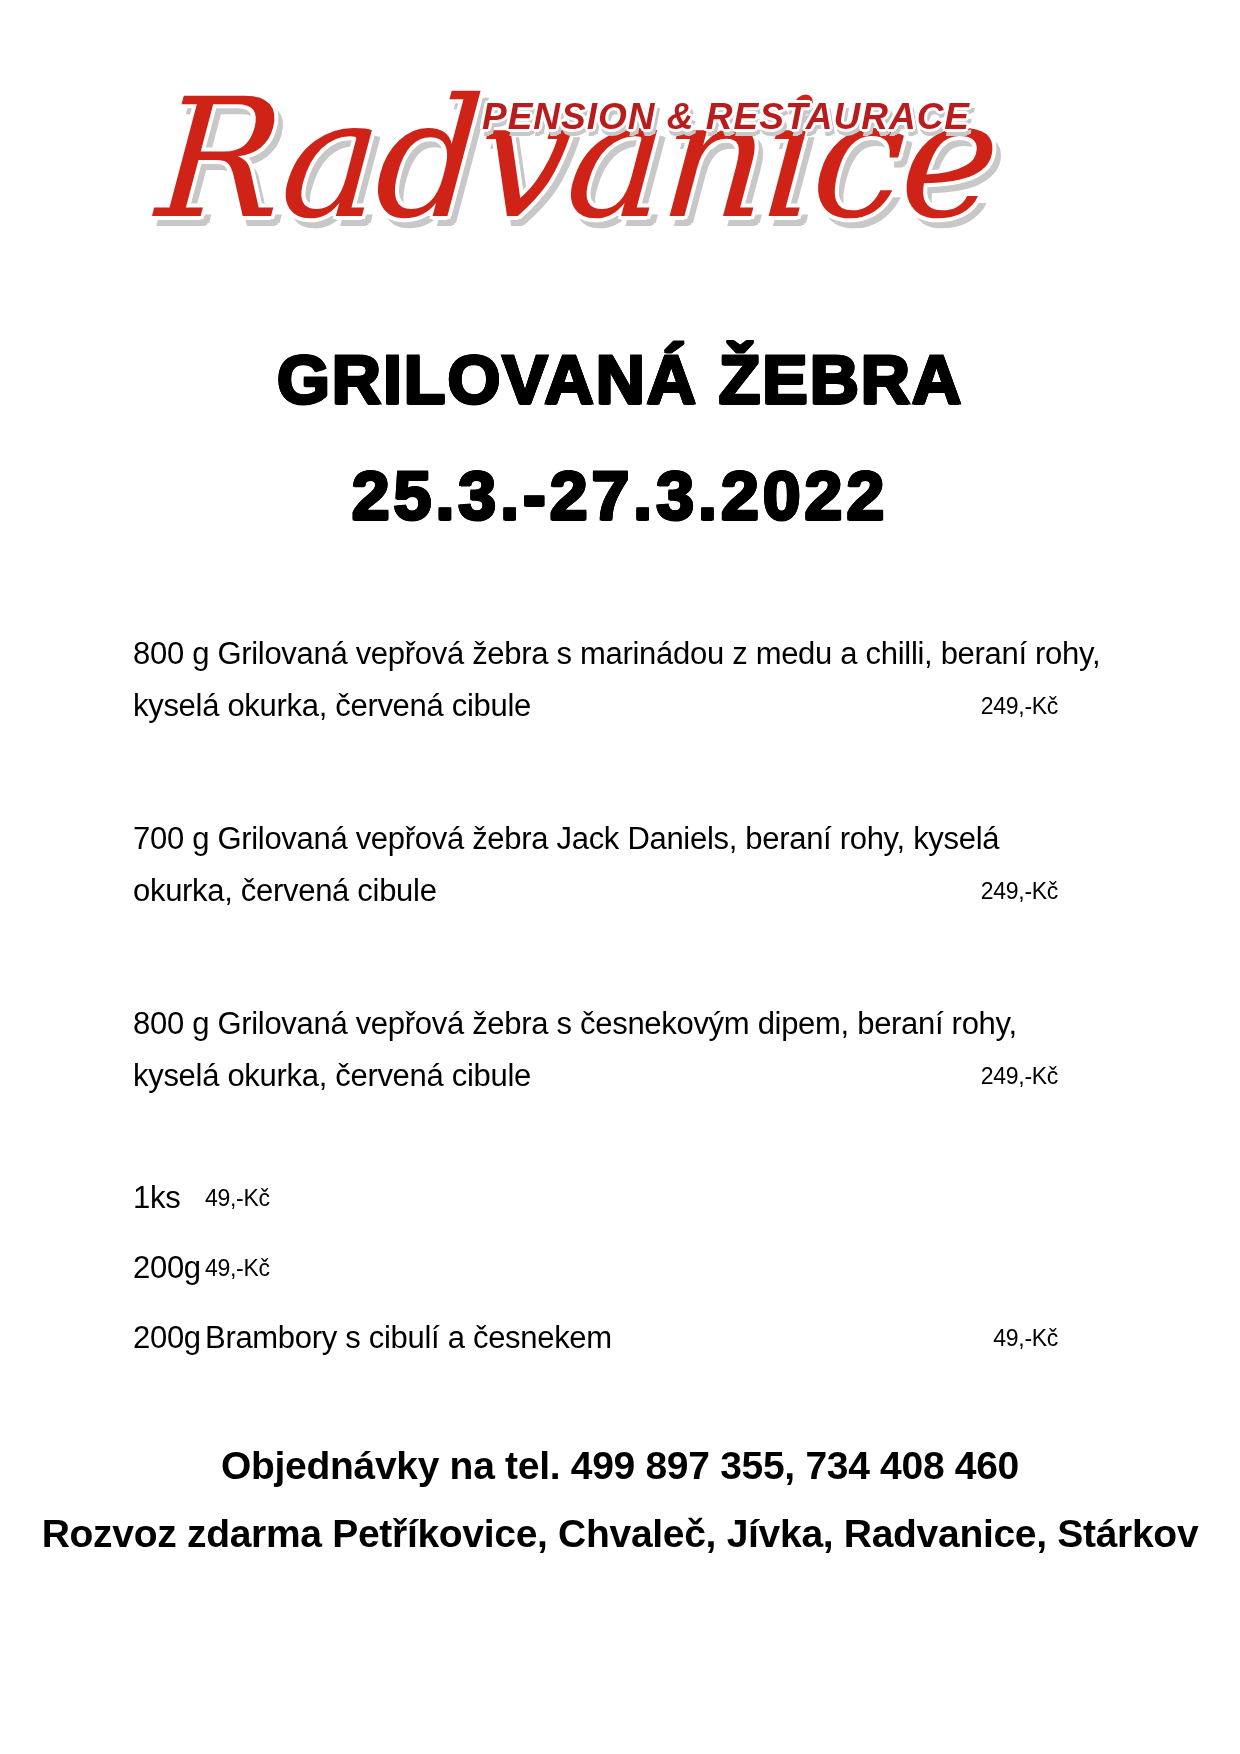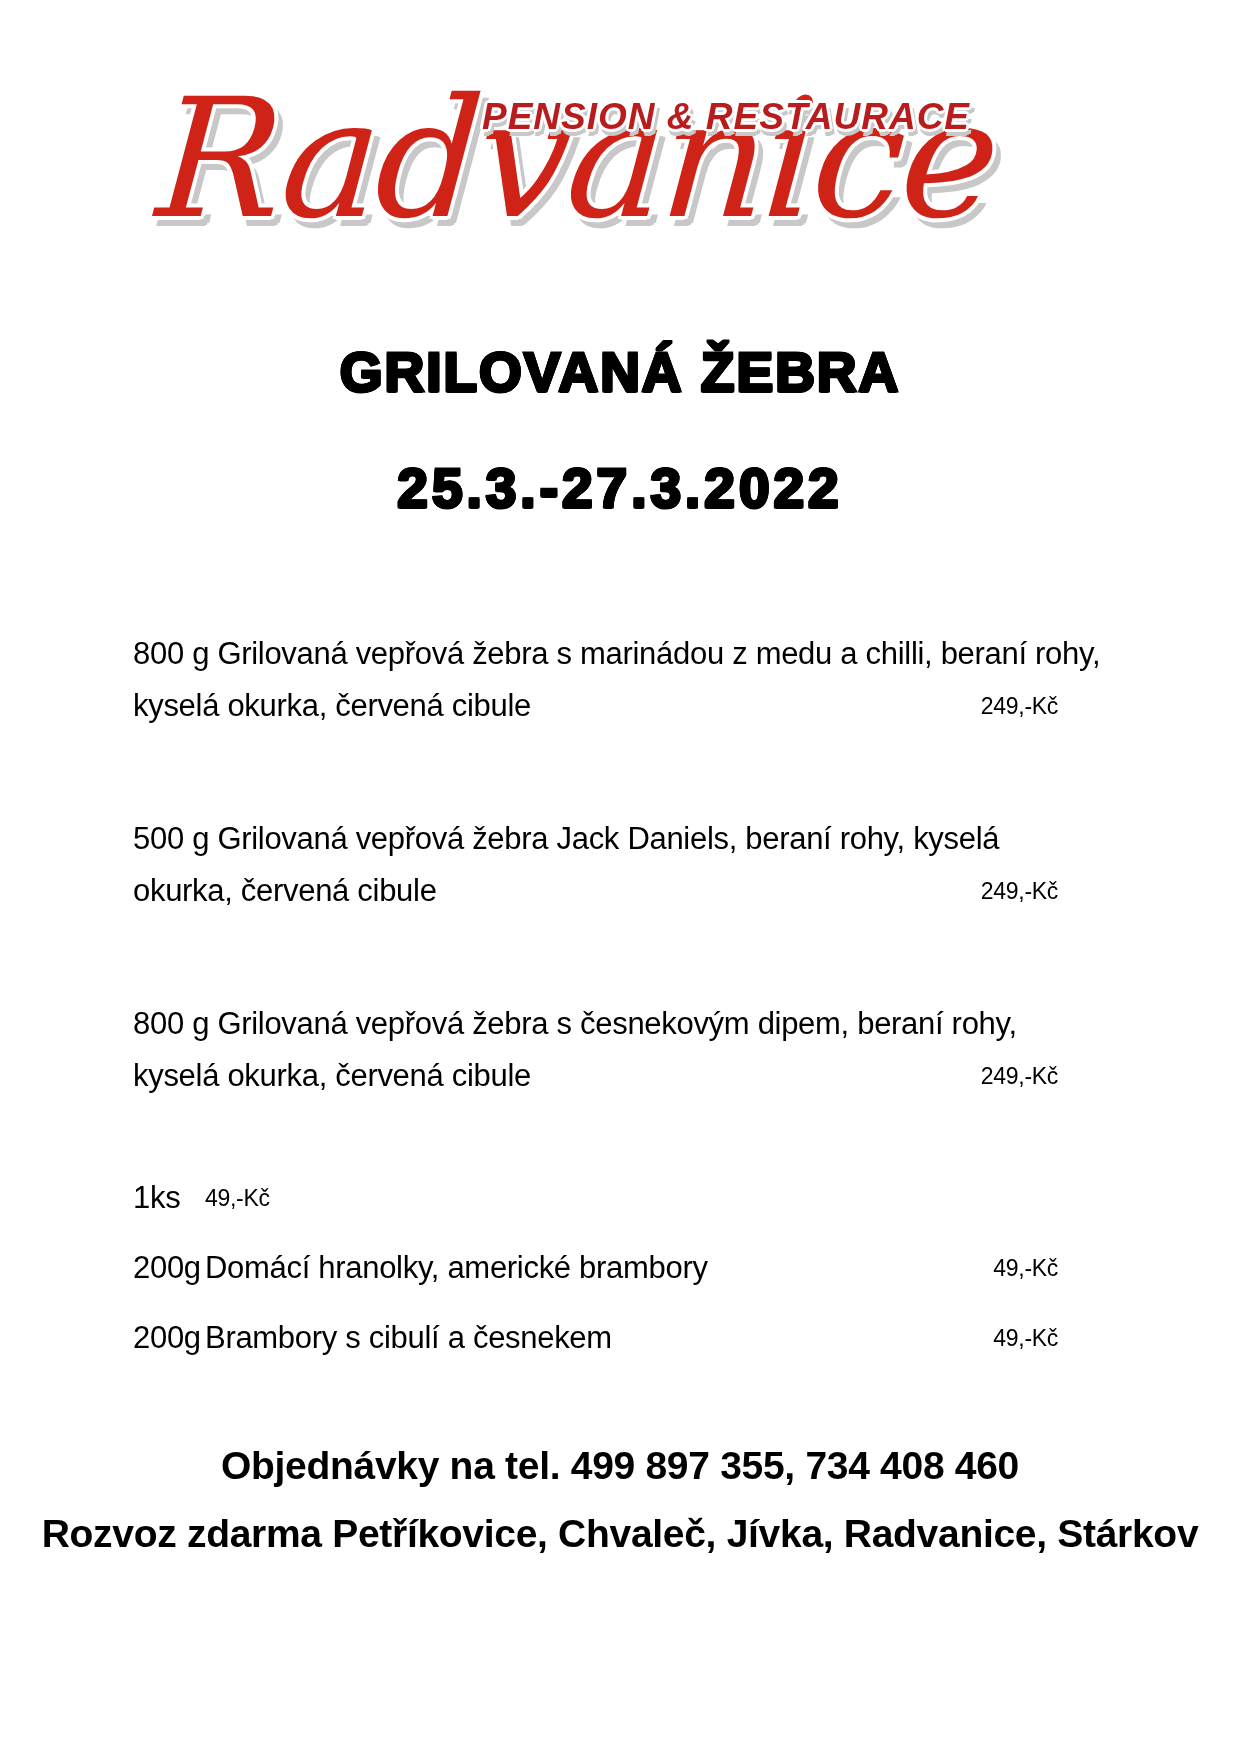--- a/index.html
+++ b/index.html
@@ -28,21 +28,21 @@
     text-shadow:
       -3px -3px 0 #fff, 3px -3px 0 #fff, -3px 3px 0 #fff, 3px 3px 0 #fff,
       -4px 0 0 #fff, 4px 0 0 #fff, 0 4px 0 #fff, 0 -4px 0 #fff,
       7px 9px 0 #c8c8c8, 5px 10px 0 #c8c8c8, 9px 7px 0 #c8c8c8;
   }
 
   
   .big-heading{
     position:absolute;left:0;width:100%;text-align:center;margin:0;
     font-family:"Liberation Sans",sans-serif;font-weight:bold;
-    font-size:55px;line-height:1.1;color:#000;white-space:nowrap;
+    font-size:68px;line-height:1.1;color:#000;white-space:nowrap;
     -webkit-text-stroke:3px #000;
     text-shadow:1.5px 0 #000,-1.5px 0 #000,0 1.5px #000,0 -1.5px #000,
                 1px 1px #000,-1px 1px #000,1px -1px #000,-1px -1px #000;
     letter-spacing:2px;
   }
   .title{top:342px;}
   .dates{top:458px;letter-spacing:4px;}
 
   
   .menu{position:absolute;top:628px;left:133px;width:925px;}
@@ -81,21 +81,21 @@
 
     <div class="item">
       <div class="item-line">800 g Grilovaná vepřová žebra s marinádou z medu a chilli, beraní rohy,</div>
       <div class="item-line item-line2">
         <span>kyselá okurka, červená cibule</span>
         <span class="price">249,-Kč</span>
       </div>
     </div>
 
     <div class="item">
-      <div class="item-line">500 g Grilovaná vepřová žebra Jack Daniels, beraní rohy, kyselá</div>
+      <div class="item-line">700 g Grilovaná vepřová žebra Jack Daniels, beraní rohy, kyselá</div>
       <div class="item-line item-line2">
         <span>okurka, červená cibule</span>
         <span class="price">249,-Kč</span>
       </div>
     </div>
 
     <div class="item">
       <div class="item-line">800 g Grilovaná vepřová žebra s česnekovým dipem, beraní rohy,</div>
       <div class="item-line item-line2">
         <span>kyselá okurka, červená cibule</span>
@@ -107,21 +107,20 @@
 
   <section class="sides">
 
     <div class="side-row">
       <span class="side-qty">1ks</span>
       <span class="price">49,-Kč</span>
     </div>
 
     <div class="side-row">
       <span class="side-qty">200g</span>
-      <span class="side-name">Domácí hranolky, americké brambory</span>
       <span class="price">49,-Kč</span>
     </div>
 
     <div class="side-row">
       <span class="side-qty">200g</span>
       <span class="side-name">Brambory s cibulí a česnekem</span>
       <span class="price">49,-Kč</span>
     </div>
 
   </section>

